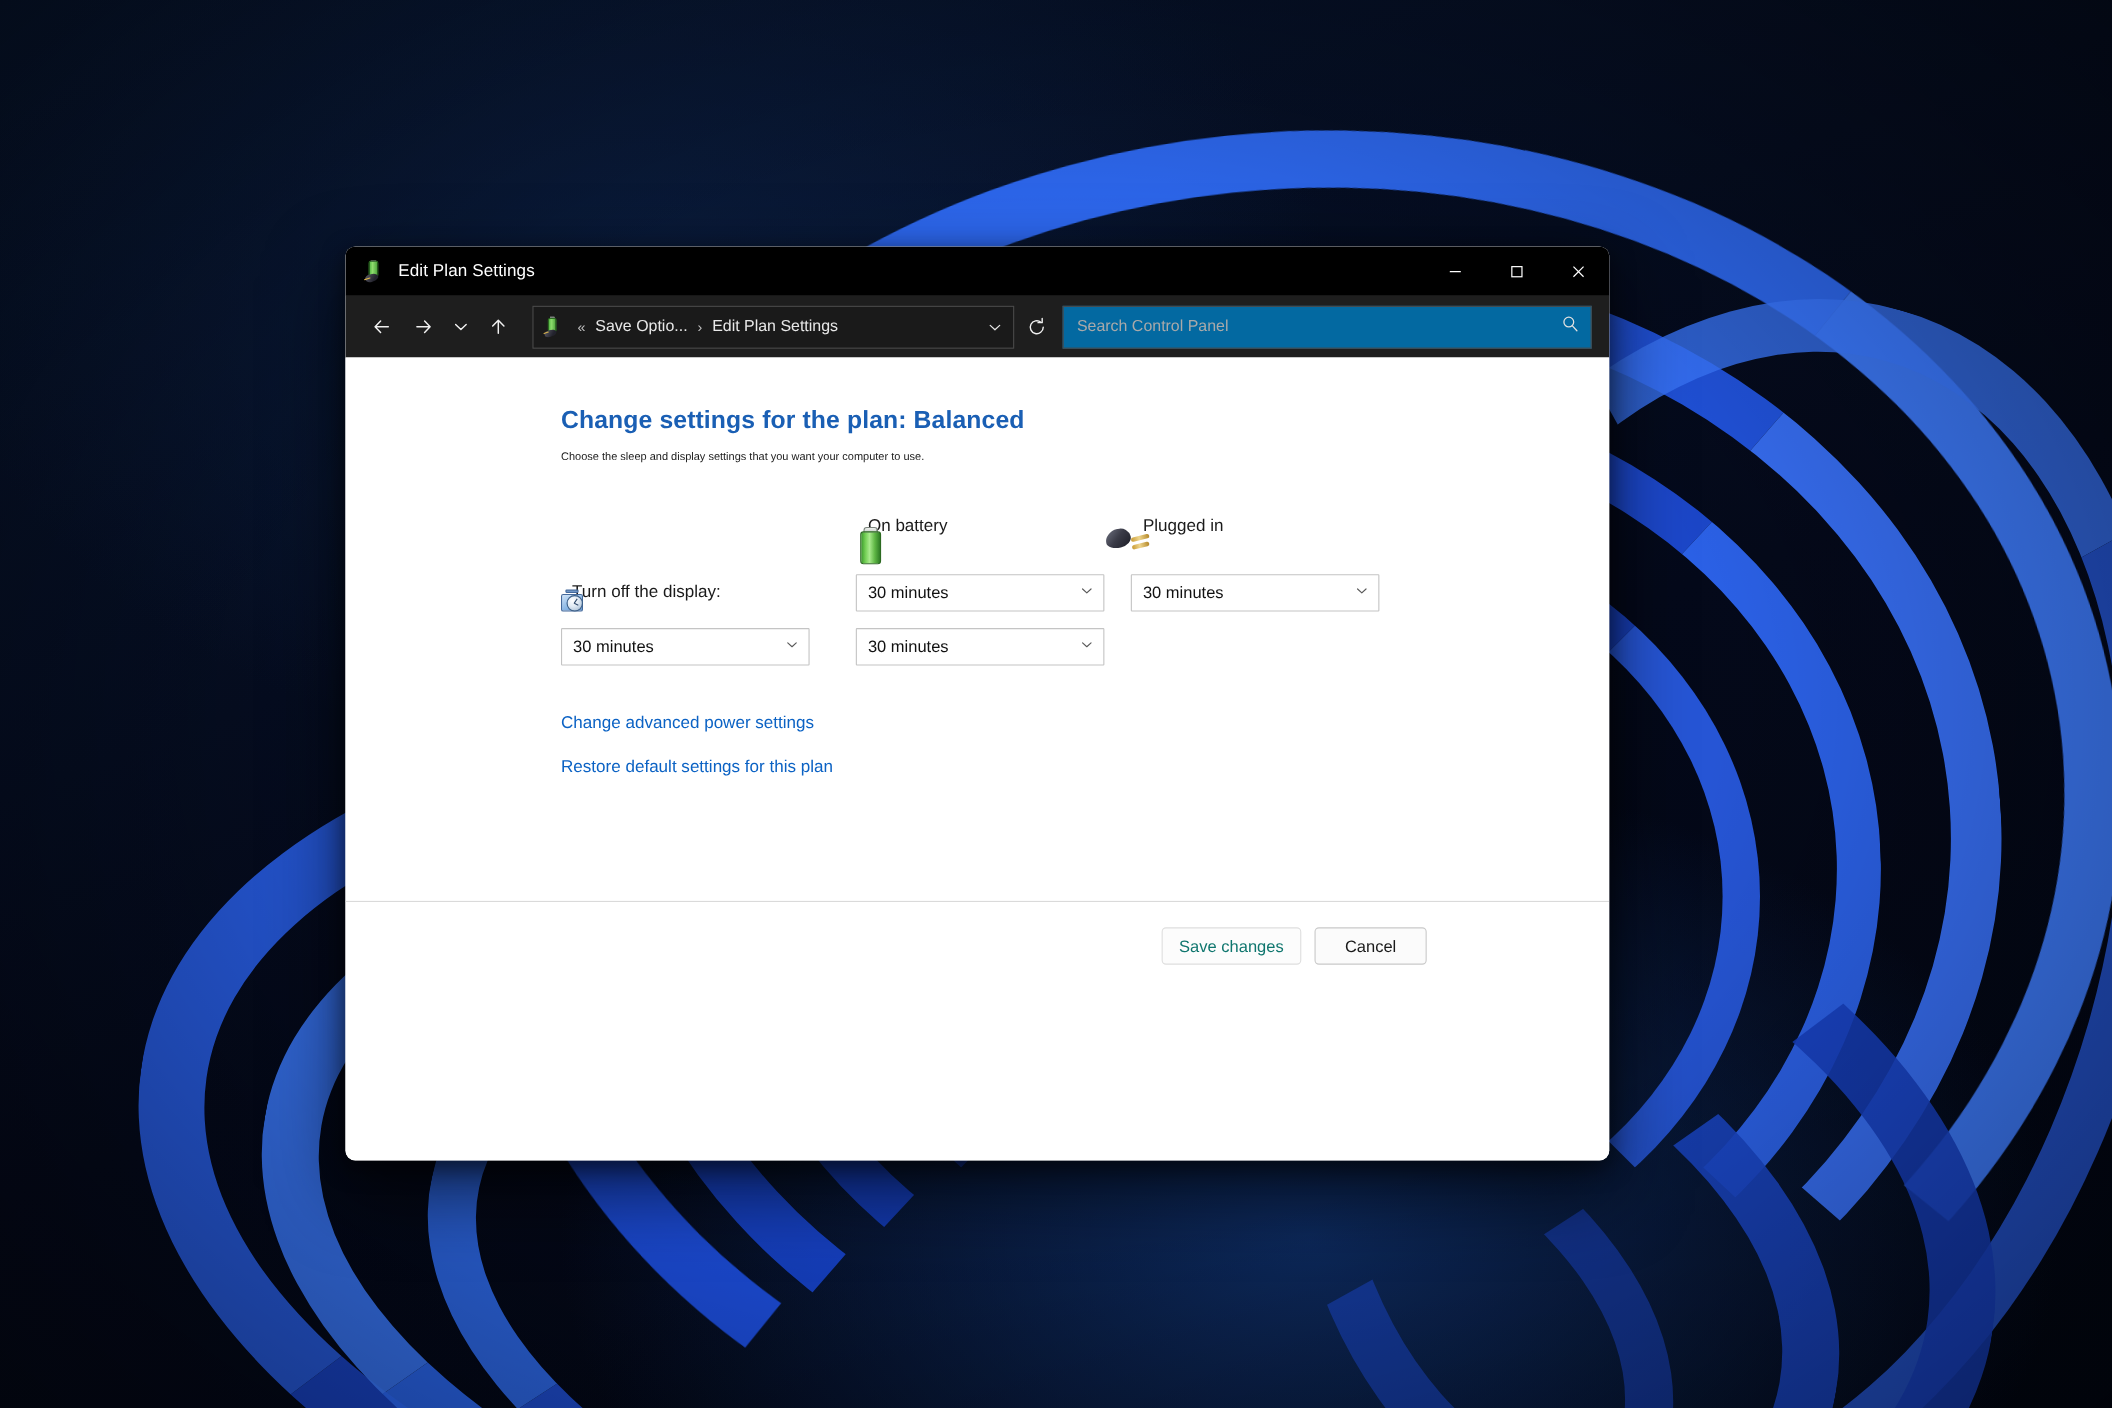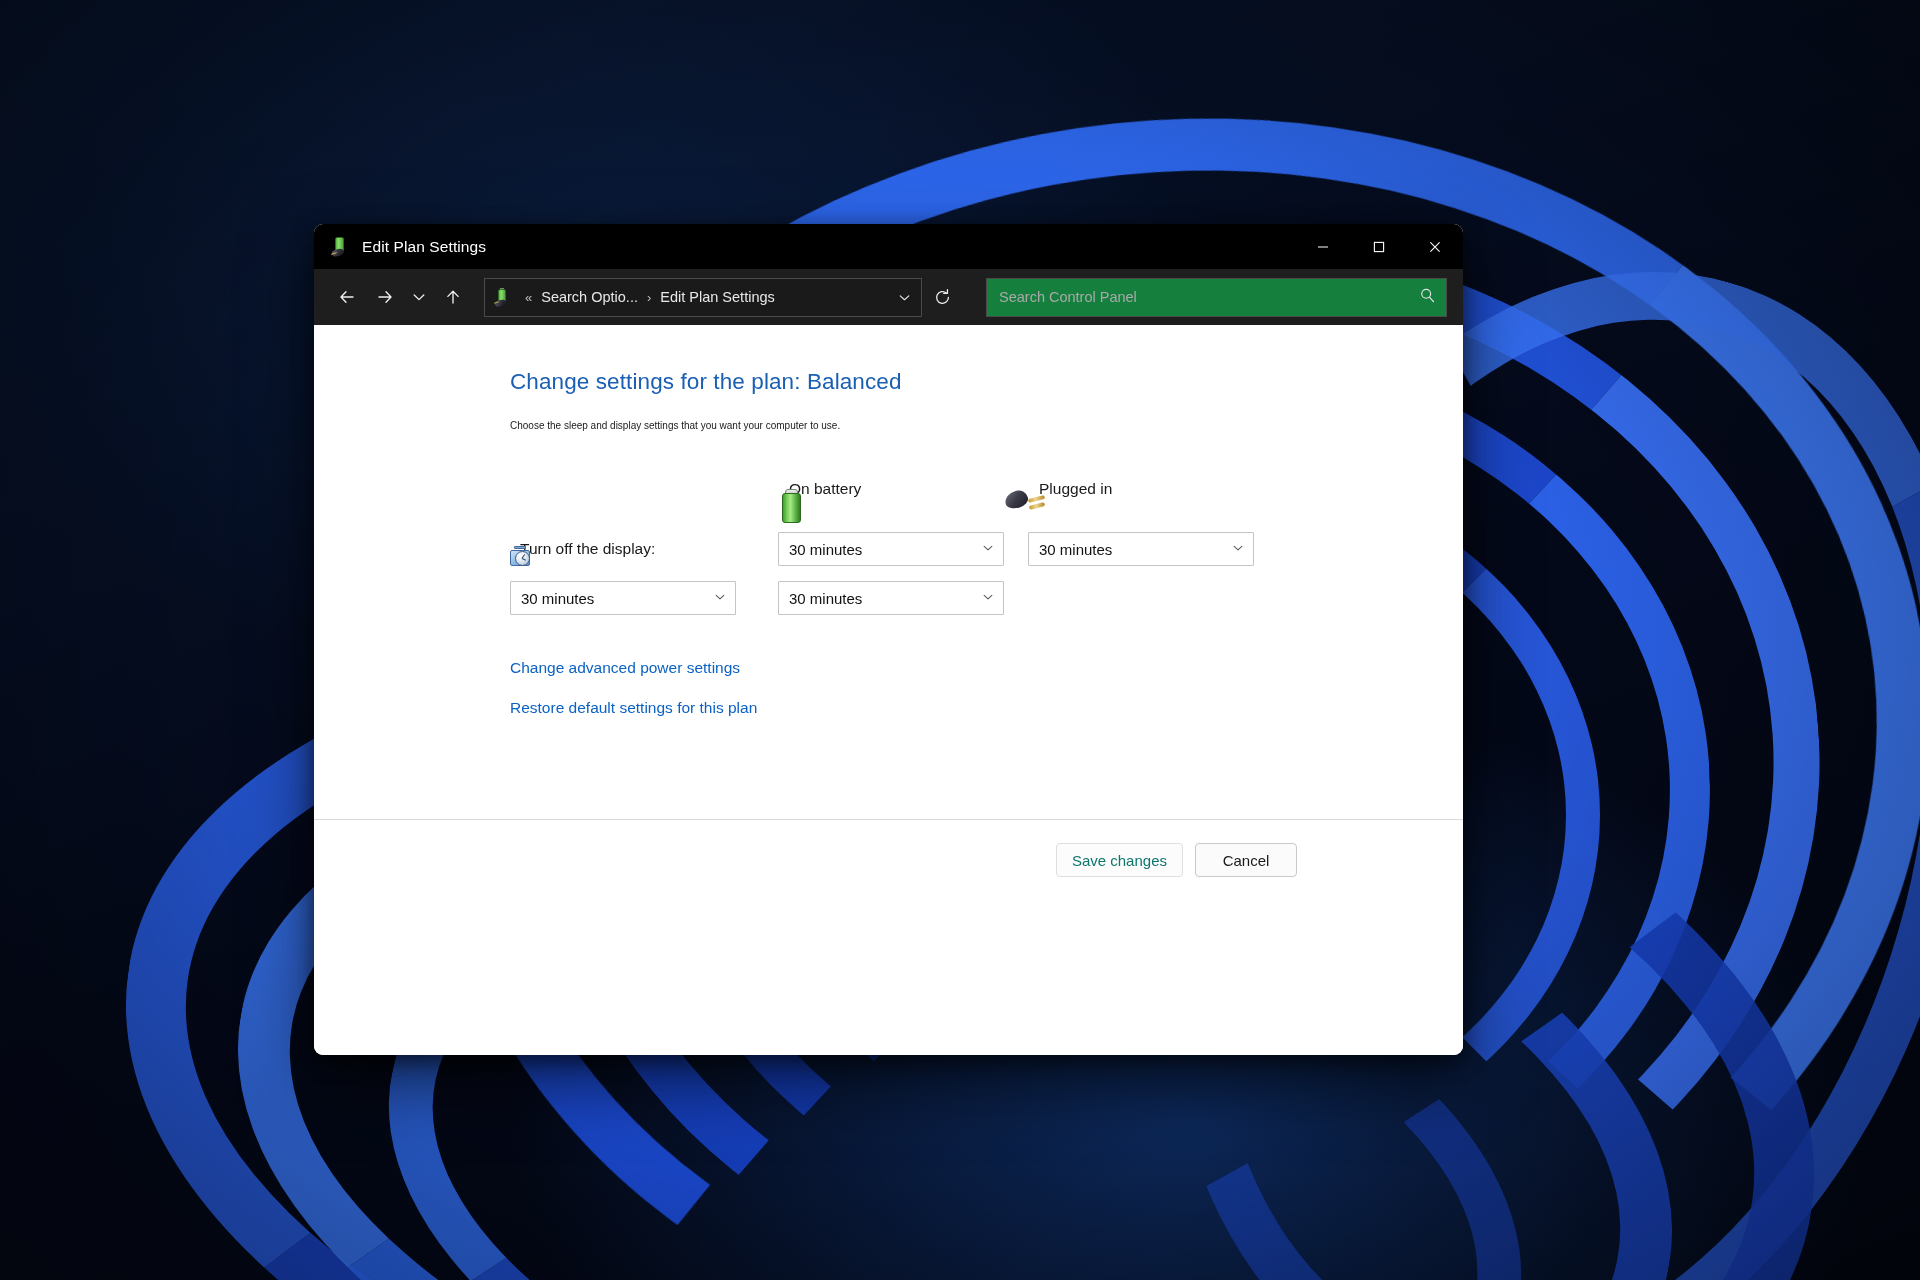--- a/index.html
+++ b/index.html
@@ -232,25 +232,25 @@
   }
 
   .refreshbtn {
     width: 40px; height: 39px;
     display: flex; align-items: center; justify-content: center;
     flex: 0 0 auto;
     border-radius: 4px;
   }
 
   .searchbox {
-    margin-left: 24px;
+    margin-left: 4px;
     flex: 1 1 auto;
     height: 39px;
     border: 1px solid #4a4a4a;
-    background: #15803d;
+    background: #0369a1;
     display: flex;
     align-items: center;
     padding: 0 10px 0 12px;
   }
   .searchbox input {
     flex: 1 1 auto;
     background: transparent;
     border: none;
     outline: none;
     color: #e6e6e6;
@@ -265,23 +265,23 @@
     background: #ffffff;
     position: relative;
     padding: 44px 0 0 0;
     overflow: hidden;
   }
   .pad { padding-left: 196px; }
 
   .page-title {
     color: #1a5fb4;
     font-size: 22.5px;
-    font-weight: 400;
+    font-weight: 700;
     letter-spacing: .1px;
-    margin-bottom: 25px;
+    margin-bottom: 15px;
   }
   .page-sub {
     color: #1a1a1a;
     font-size: 10px;
     margin-bottom: 30px;
   }
 
   
   .grid {
     display: grid;
@@ -564,21 +564,21 @@
         <div class="ab-icon">
           <div class="ico-powerplan">
             <div class="cap"></div>
             <div class="bat"></div>
             <div class="plug"></div>
             <div class="prong"></div>
           </div>
         </div>
         <div class="crumbs">
           <span class="crumb-sep">«</span>
-          <span class="crumb">Search Optio...</span>
+          <span class="crumb">Save Optio...</span>
           <span class="crumb-sep">›</span>
           <span class="crumb">Edit Plan Settings</span>
         </div>
         <div class="ab-chev">
           <svg width="15" height="15" viewBox="0 0 16 16">
             <path d="M3.4 6.2 L8 10.4 L12.6 6.2" fill="none" stroke="#e2e2e2" stroke-width="1.25" stroke-linecap="round" stroke-linejoin="round"></path>
           </svg>
         </div>
       </div>
 

